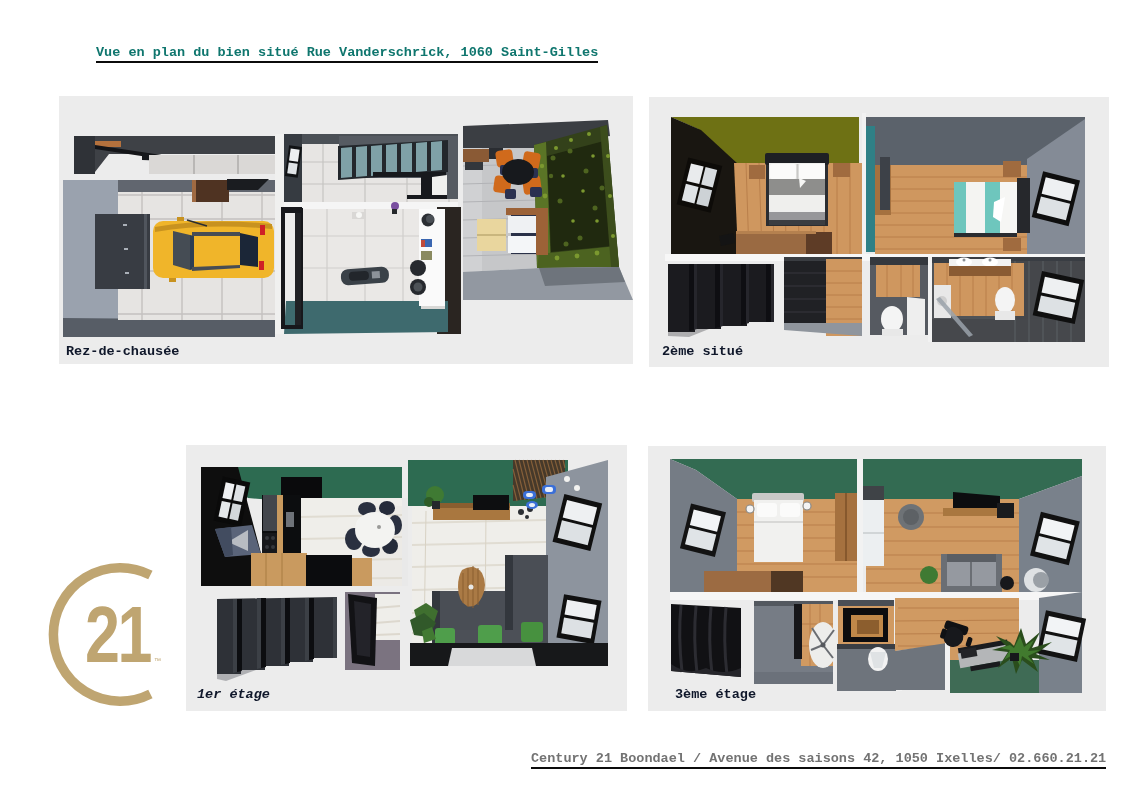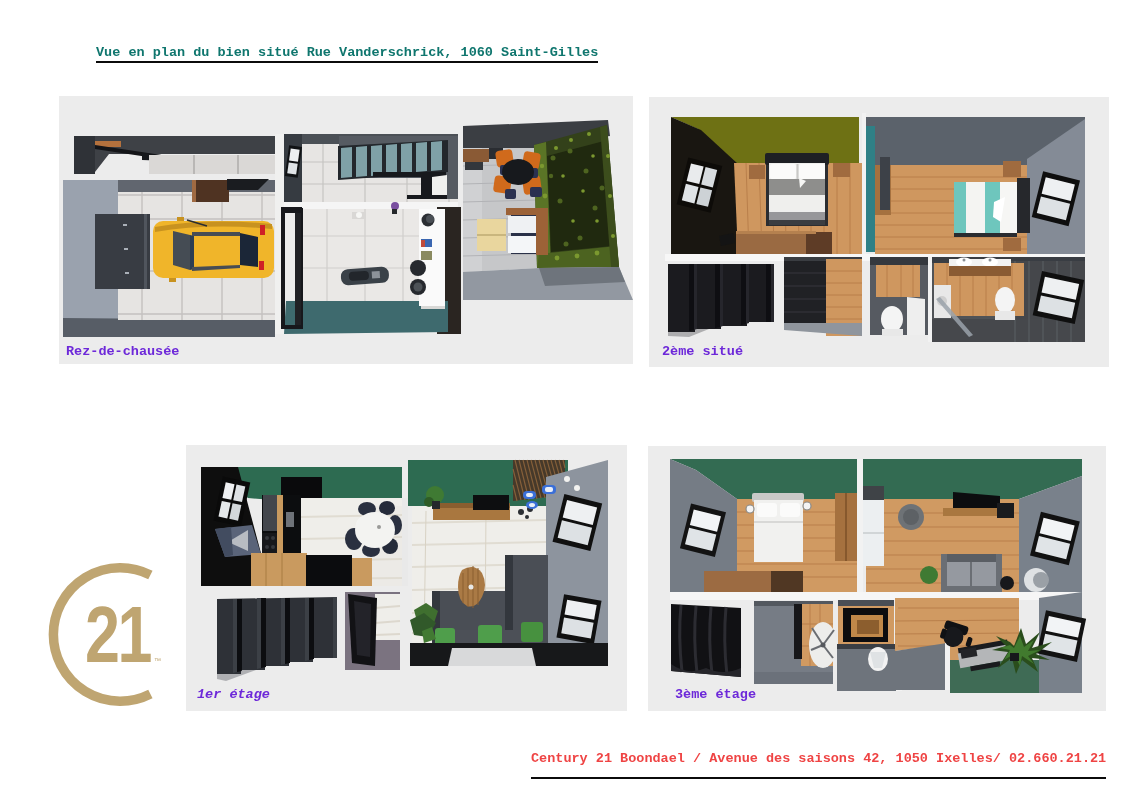--- a/index.html
+++ b/index.html
@@ -1,19 +1,19 @@
 <!DOCTYPE html>
 <html><head>
 <meta charset="utf-8">
 <style>
   html,body{margin:0;padding:0;background:#ffffff;}
   body{width:1132px;height:800px;position:relative;overflow:hidden;
        font-family:"Liberation Mono",monospace;}
   .abs{position:absolute;}
-  .lbl{position:absolute;font:bold 13.5px "Liberation Mono",monospace;color:#6d28d9;letter-spacing:0px;}
+  .lbl{position:absolute;font:bold 13.5px "Liberation Mono",monospace;color:#0f172a;letter-spacing:0px;}
 </style>
 </head>
 <body>
 
 <div class="abs" style="left:61px;top:45px;font:bold 13.5px 'Liberation Mono',monospace;color:#0f766e;border-bottom:2px solid #0b0b0b;padding-bottom:1px;margin-left:35px;">Vue en plan du bien situé Rue Vanderschrick, 1060 Saint-Gilles</div>
 
 <svg class="abs" style="left:59px;top:96px;" width="574" height="268" viewBox="0 0 574 268">
   <rect x="0" y="0" width="574" height="268" fill="#ececec"></rect>
 
   <g>
@@ -914,13 +914,13 @@
 
 <svg class="abs" style="left:40px;top:550px;" width="145" height="170" viewBox="0 0 145 170">
 
   <path d="M 110.4 25.0 A 66.75 66.75 0 1 0 110.4 144.0" fill="none" stroke="#bfa571" stroke-width="9.5"></path>
 
   <text x="57.7" y="112" font-family="Liberation Sans, sans-serif" font-weight="bold" font-size="80.5" fill="#bfa571" transform="scale(0.78,1)" text-anchor="start" letter-spacing="-3">21</text>
 
   <text x="114" y="113" font-family="Liberation Sans, sans-serif" font-size="7" fill="#bfa571">™</text>
 </svg>
 
-<div class="abs" style="left:531px;top:751px;font:bold 13.5px 'Liberation Mono',monospace;color:#ef4444;border-bottom:2px solid #0b0b0b;padding-bottom:11px;">Century 21 Boondael / Avenue des saisons 42, 1050 Ixelles/ 02.660.21.21</div>
+<div class="abs" style="left:531px;top:751px;font:bold 13.5px 'Liberation Mono',monospace;color:#737373;border-bottom:2px solid #0b0b0b;padding-bottom:1px;">Century 21 Boondael / Avenue des saisons 42, 1050 Ixelles/ 02.660.21.21</div>
 
 </body></html>

